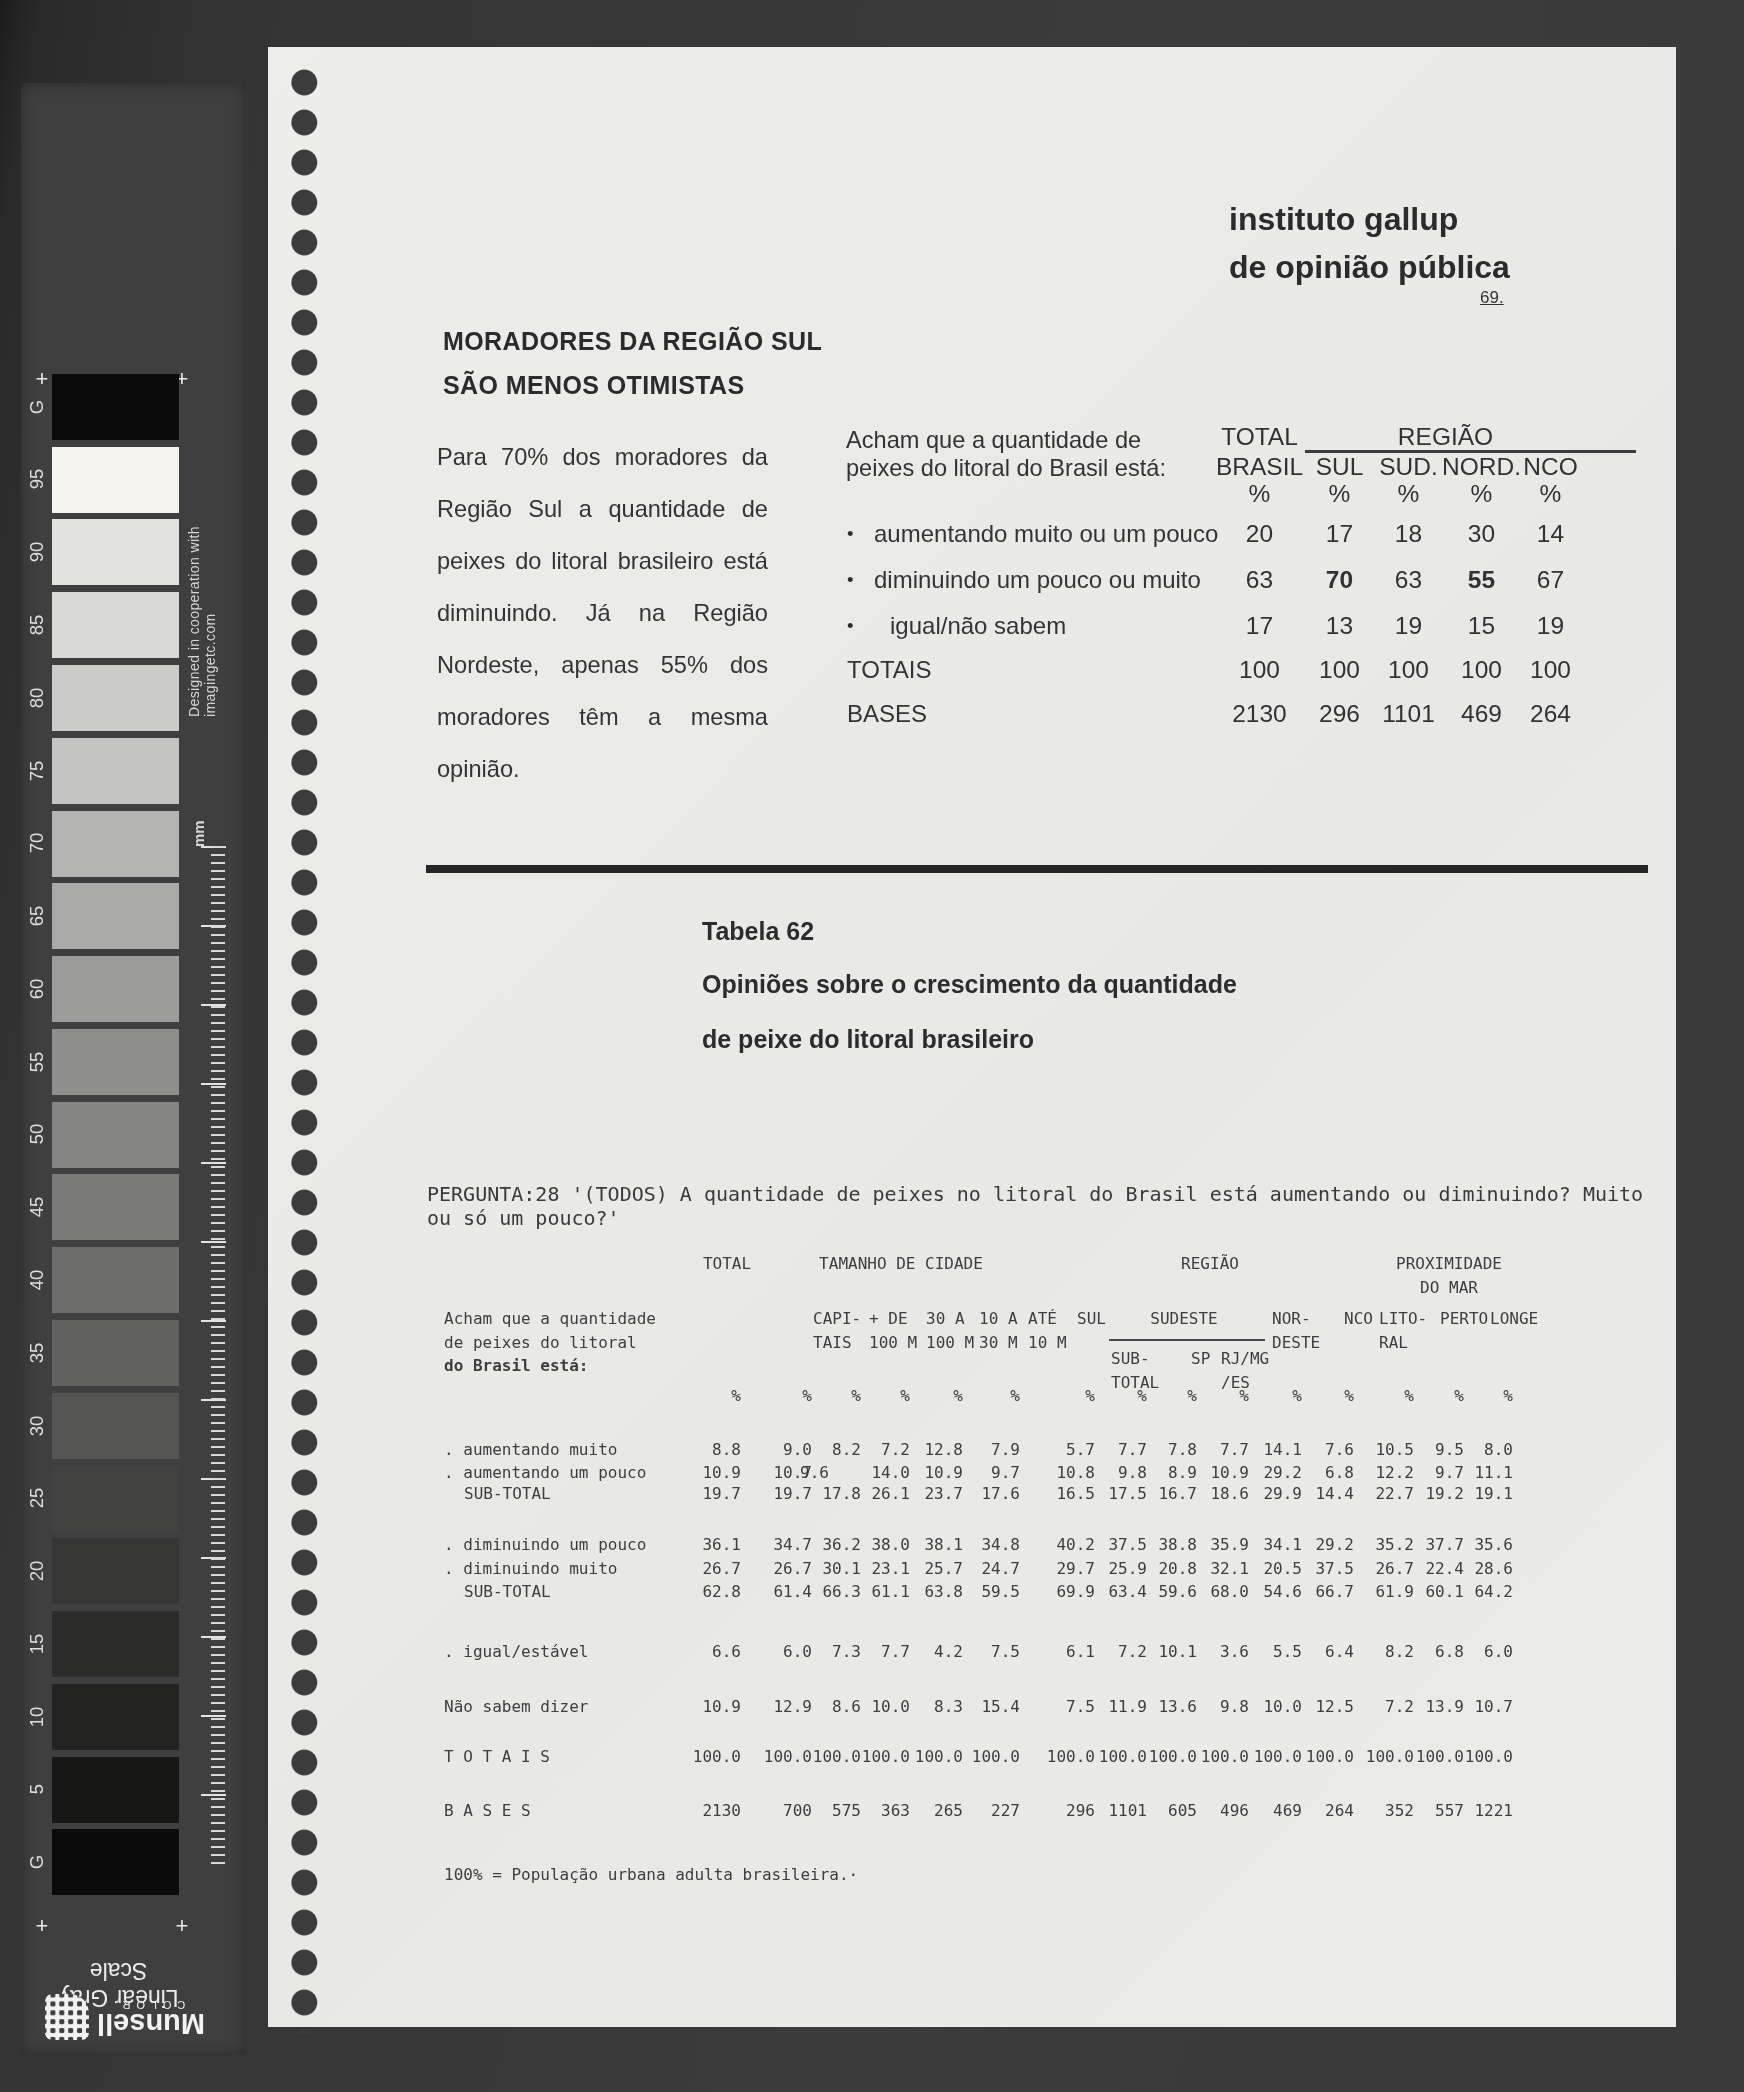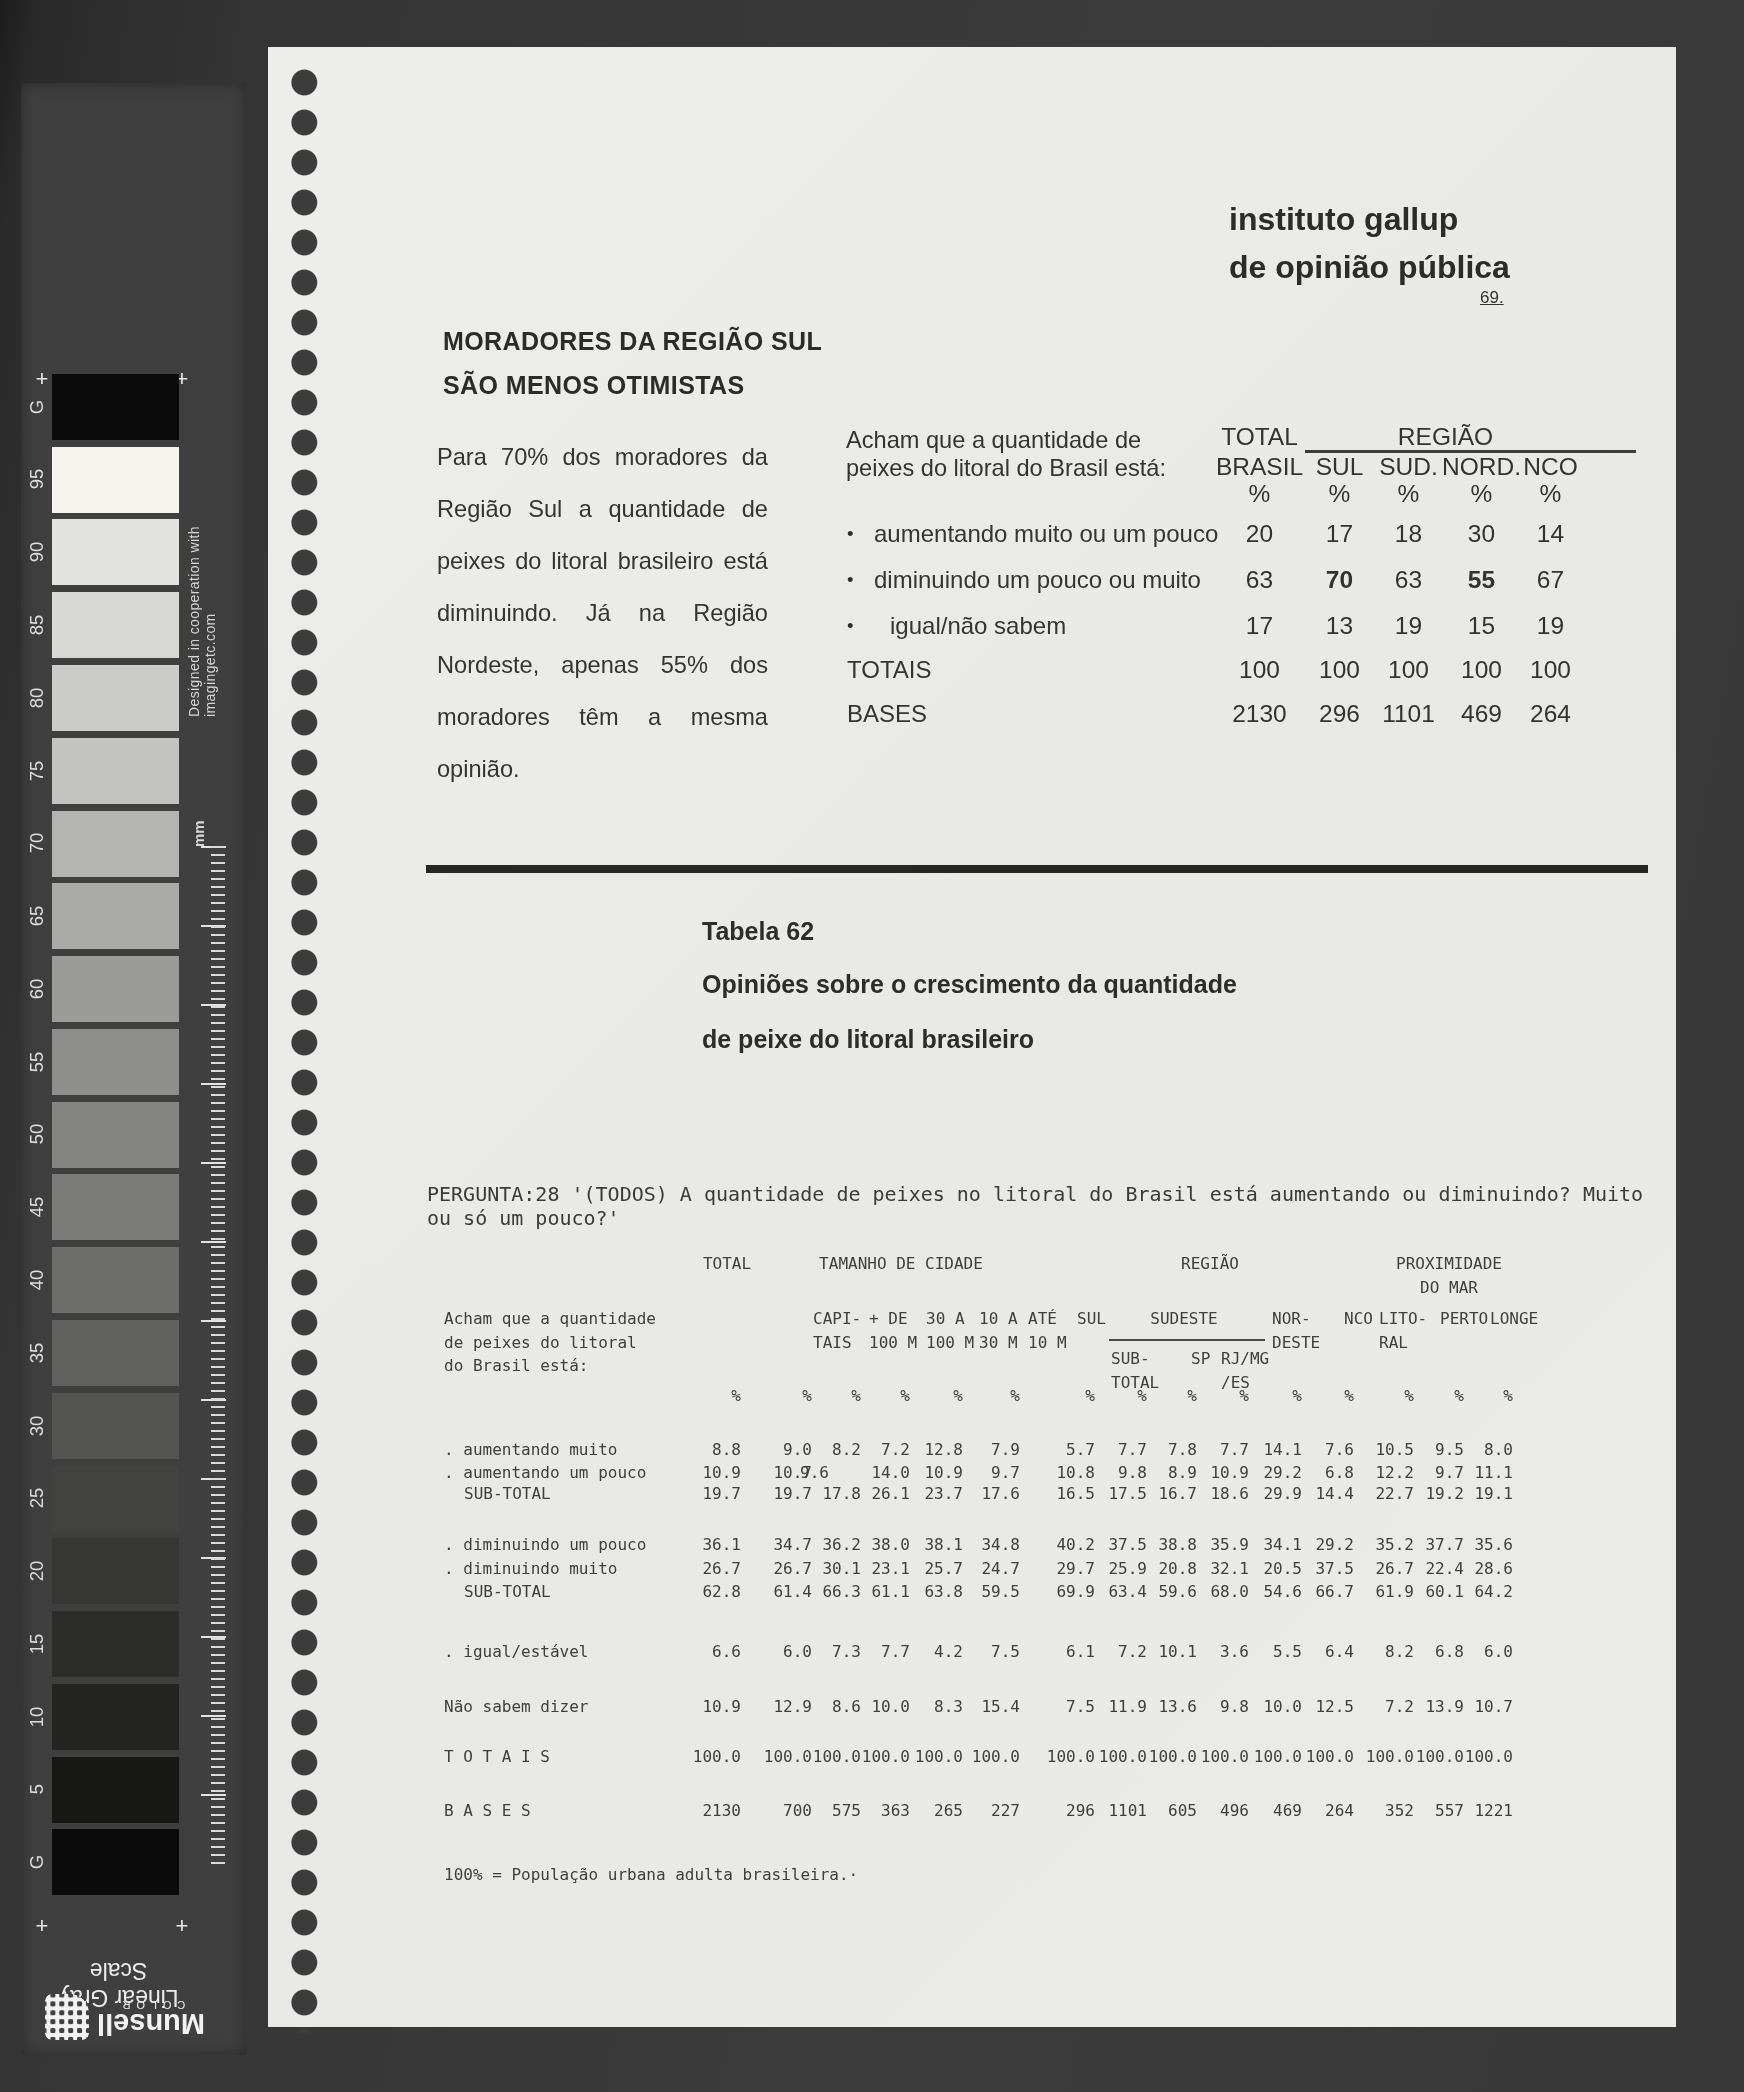--- a/index.html
+++ b/index.html
@@ -211,21 +211,21 @@
     <div class="abs question mono">PERGUNTA:28 '(TODOS) A quantidade de peixes no litoral do Brasil está aumentando ou diminuindo? Muito ou só um pouco?'</div>
 
     <div class="abs mono" id="big-table" style="left:0;top:0;width:100%;height:100%;">
         <div class="bt mono" style="position: absolute; left: 324px; top: 1205px; width: 270px; text-align: center;">TOTAL</div>
         <div class="bt mono" style="position: absolute; left: 498px; top: 1205px; width: 270px; text-align: center;">TAMANHO DE CIDADE</div>
         <div class="bt mono" style="position: absolute; left: 807px; top: 1205px; width: 270px; text-align: center;">REGIÃO</div>
         <div class="bt mono" style="position: absolute; left: 1046px; top: 1205px; width: 270px; text-align: center;">PROXIMIDADE</div>
         <div class="bt mono" style="position: absolute; left: 1046px; top: 1229px; width: 270px; text-align: center;">DO MAR</div>
         <div class="bt mono" style="position: absolute; left: 176px; top: 1260px;">Acham que a quantidade</div>
         <div class="bt mono" style="position: absolute; left: 176px; top: 1284px;">de peixes do litoral</div>
-        <div class="bt mono" style="position: absolute; left: 176px; top: 1307px;">do Brasil está:</div>
+        <div class="bt mono" style="position: absolute; left: 176px; top: 1307px; font-weight: bold;">do Brasil está:</div>
         <div class="bt mono pre" style="position: absolute; left: 545px; top: 1260px;">CAPI-
 TAIS</div>
         <div class="bt mono pre" style="position: absolute; left: 601px; top: 1260px;">+ DE
 100 M</div>
         <div class="bt mono pre" style="position: absolute; left: 658px; top: 1260px;">30 A
 100 M</div>
         <div class="bt mono pre" style="position: absolute; left: 711px; top: 1260px;">10 A
 30 M</div>
         <div class="bt mono pre" style="position: absolute; left: 760px; top: 1260px;">ATÉ
 10 M</div>

